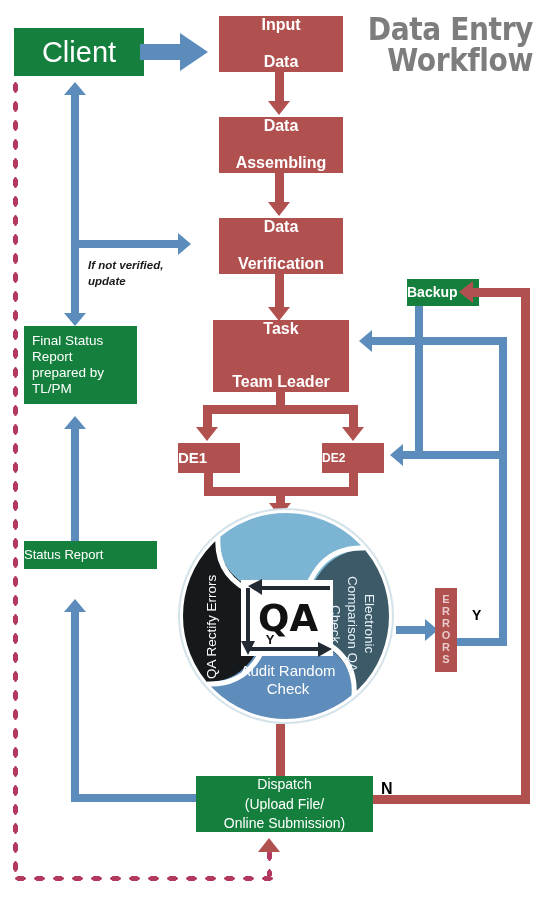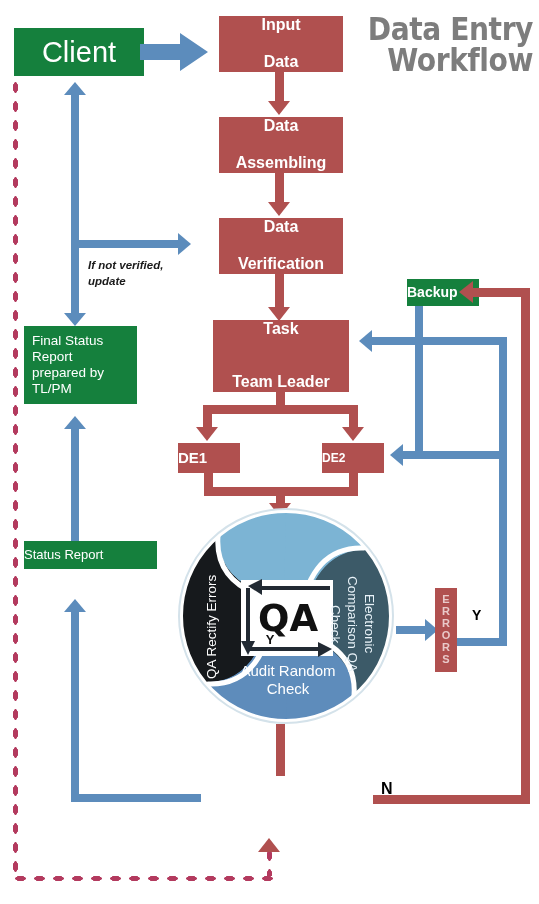--- a/index.html
+++ b/index.html
@@ -260,15 +260,21 @@
     <span>R</span>
     <span>S</span>
   </div>
 
   <div class="ln lnb" style="left:457px;top:638px;width:50px;height:8px;"></div>
   <div class="ln lnb" style="left:499px;top:459px;width:8px;height:187px;"></div>
   <div class="ylab" style="left:472px;top:607px;">Y</div>
 
   <div class="ln lnr" style="left:276px;top:724px;width:9px;height:52px;"></div>
 
+  <div class="node blue" style="left:196px;top:776px;width:177px;height:56px;font-size:14px;
+              flex-direction:column;font-weight:normal;">
+    <span>Dispatch</span>
+    <span>(Upload File/</span>
+    <span>Online Submission)</span>
+  </div>
   <div class="nlab" style="left:381px;top:780px;">N</div>
 
 </div>
 
 </body></html>

